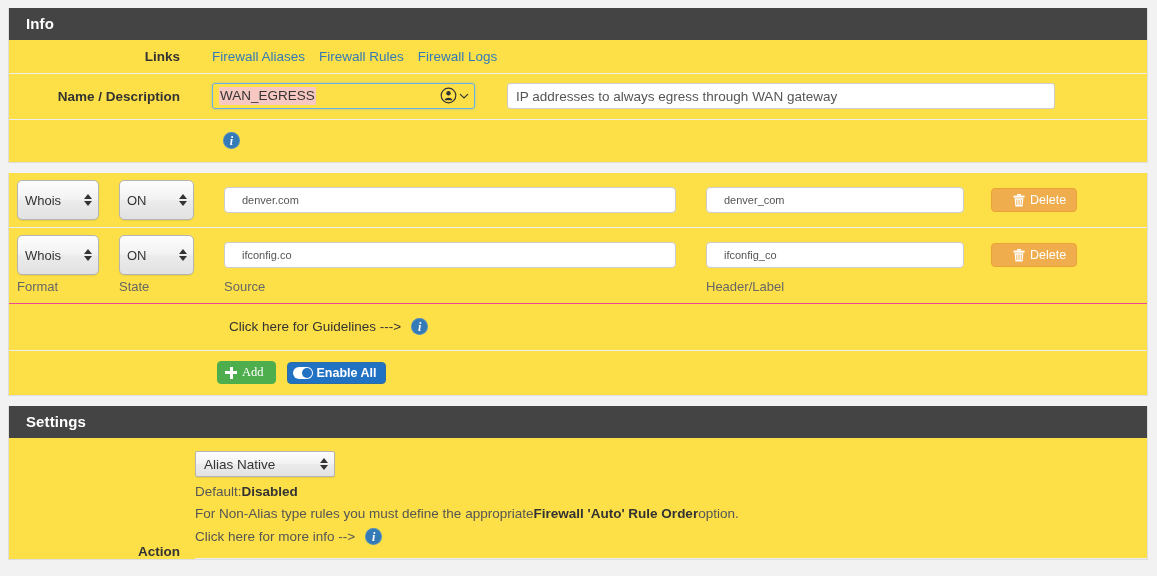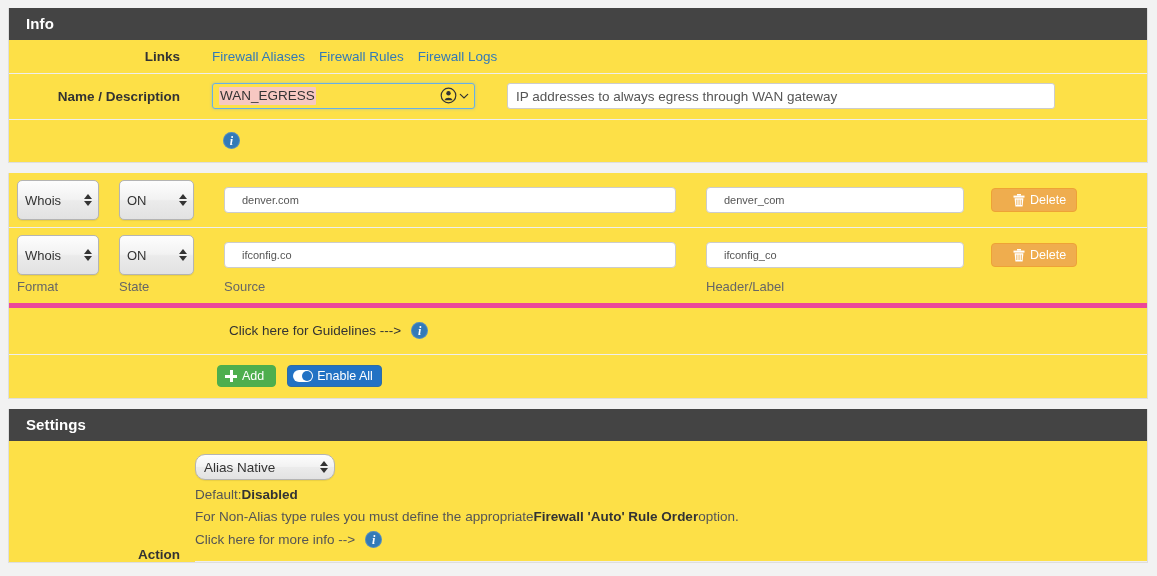--- a/index.html
+++ b/index.html
@@ -228,21 +228,21 @@
     cursor: pointer;
     line-height: 1.35;
     font-family: "Liberation Sans", sans-serif;
   }
 
   
   .caption-row {
     display: flex;
     align-items: center;
     padding: 2px 0 9px 8px;
-    border-bottom: 5px solid #ec4899;
+    border-bottom: 1px solid #ec4899;
   }
   .caption {
     font-size: 13px;
     color: #666666;
   }
 
   
   .guide-row {
     display: flex; align-items: center;
     padding: 14px 0 15px 220px;
@@ -256,32 +256,33 @@
   }
   .btn-add {
     display: inline-flex; align-items: center; gap: 5px;
     background: #4eae4e;
     border: 1px solid #4cae4c;
     border-radius: 4px;
     color: #fff;
     font-size: 12.5px;
     padding: 3px 11px 3px 7px;
     cursor: pointer;
-    font-family: Liberation Sans, sans-serif;
+    font-family: Liberation Serif, serif;
   }
   .btn-enable {
     display: inline-flex; align-items: center; gap: 4px;
     background: #2272c4;
     border: 1px solid #2e6da4;
     border-radius: 4px;
     color: #fff;
     font-size: 12.5px;
     padding: 3px 8px 3px 5px;
     cursor: pointer;
     font-family: "Liberation Sans", sans-serif;
+    font-weight: bold;
   }
   .toggle-glyph {
     width: 20px; height: 12px;
     border-radius: 7px;
     background: #ffffff;
     position: relative;
     display: inline-block;
   }
   .toggle-glyph::after {
     content: "";
@@ -309,21 +310,21 @@
     width: 186px; min-width: 186px;
     text-align: right; padding-right: 15px;
     font-size: 13.5px; font-weight: bold; color: #333;
     padding-top: 4px;
   }
   .settings-fields { flex: 1; }
   select.action-select {
     -webkit-appearance: none; appearance: none;
     width: 140px; height: 26px;
     border: 1px solid #b4b4b4;
-    border-radius: 10px;
+    border-radius: 2px;
     background: linear-gradient(to bottom, #fdfdfd 0%, #f2f2f2 48%, #ebebeb 52%, #e2e2e2 100%);
     font-size: 13.5px;
     font-family: "Liberation Sans", sans-serif;
     color: #333;
     padding: 0 24px 0 8px;
     outline: none; cursor: pointer;
     box-shadow: 0 1px 1px rgba(0,0,0,.08);
   }
   .help-line {
     font-size: 13.5px;

